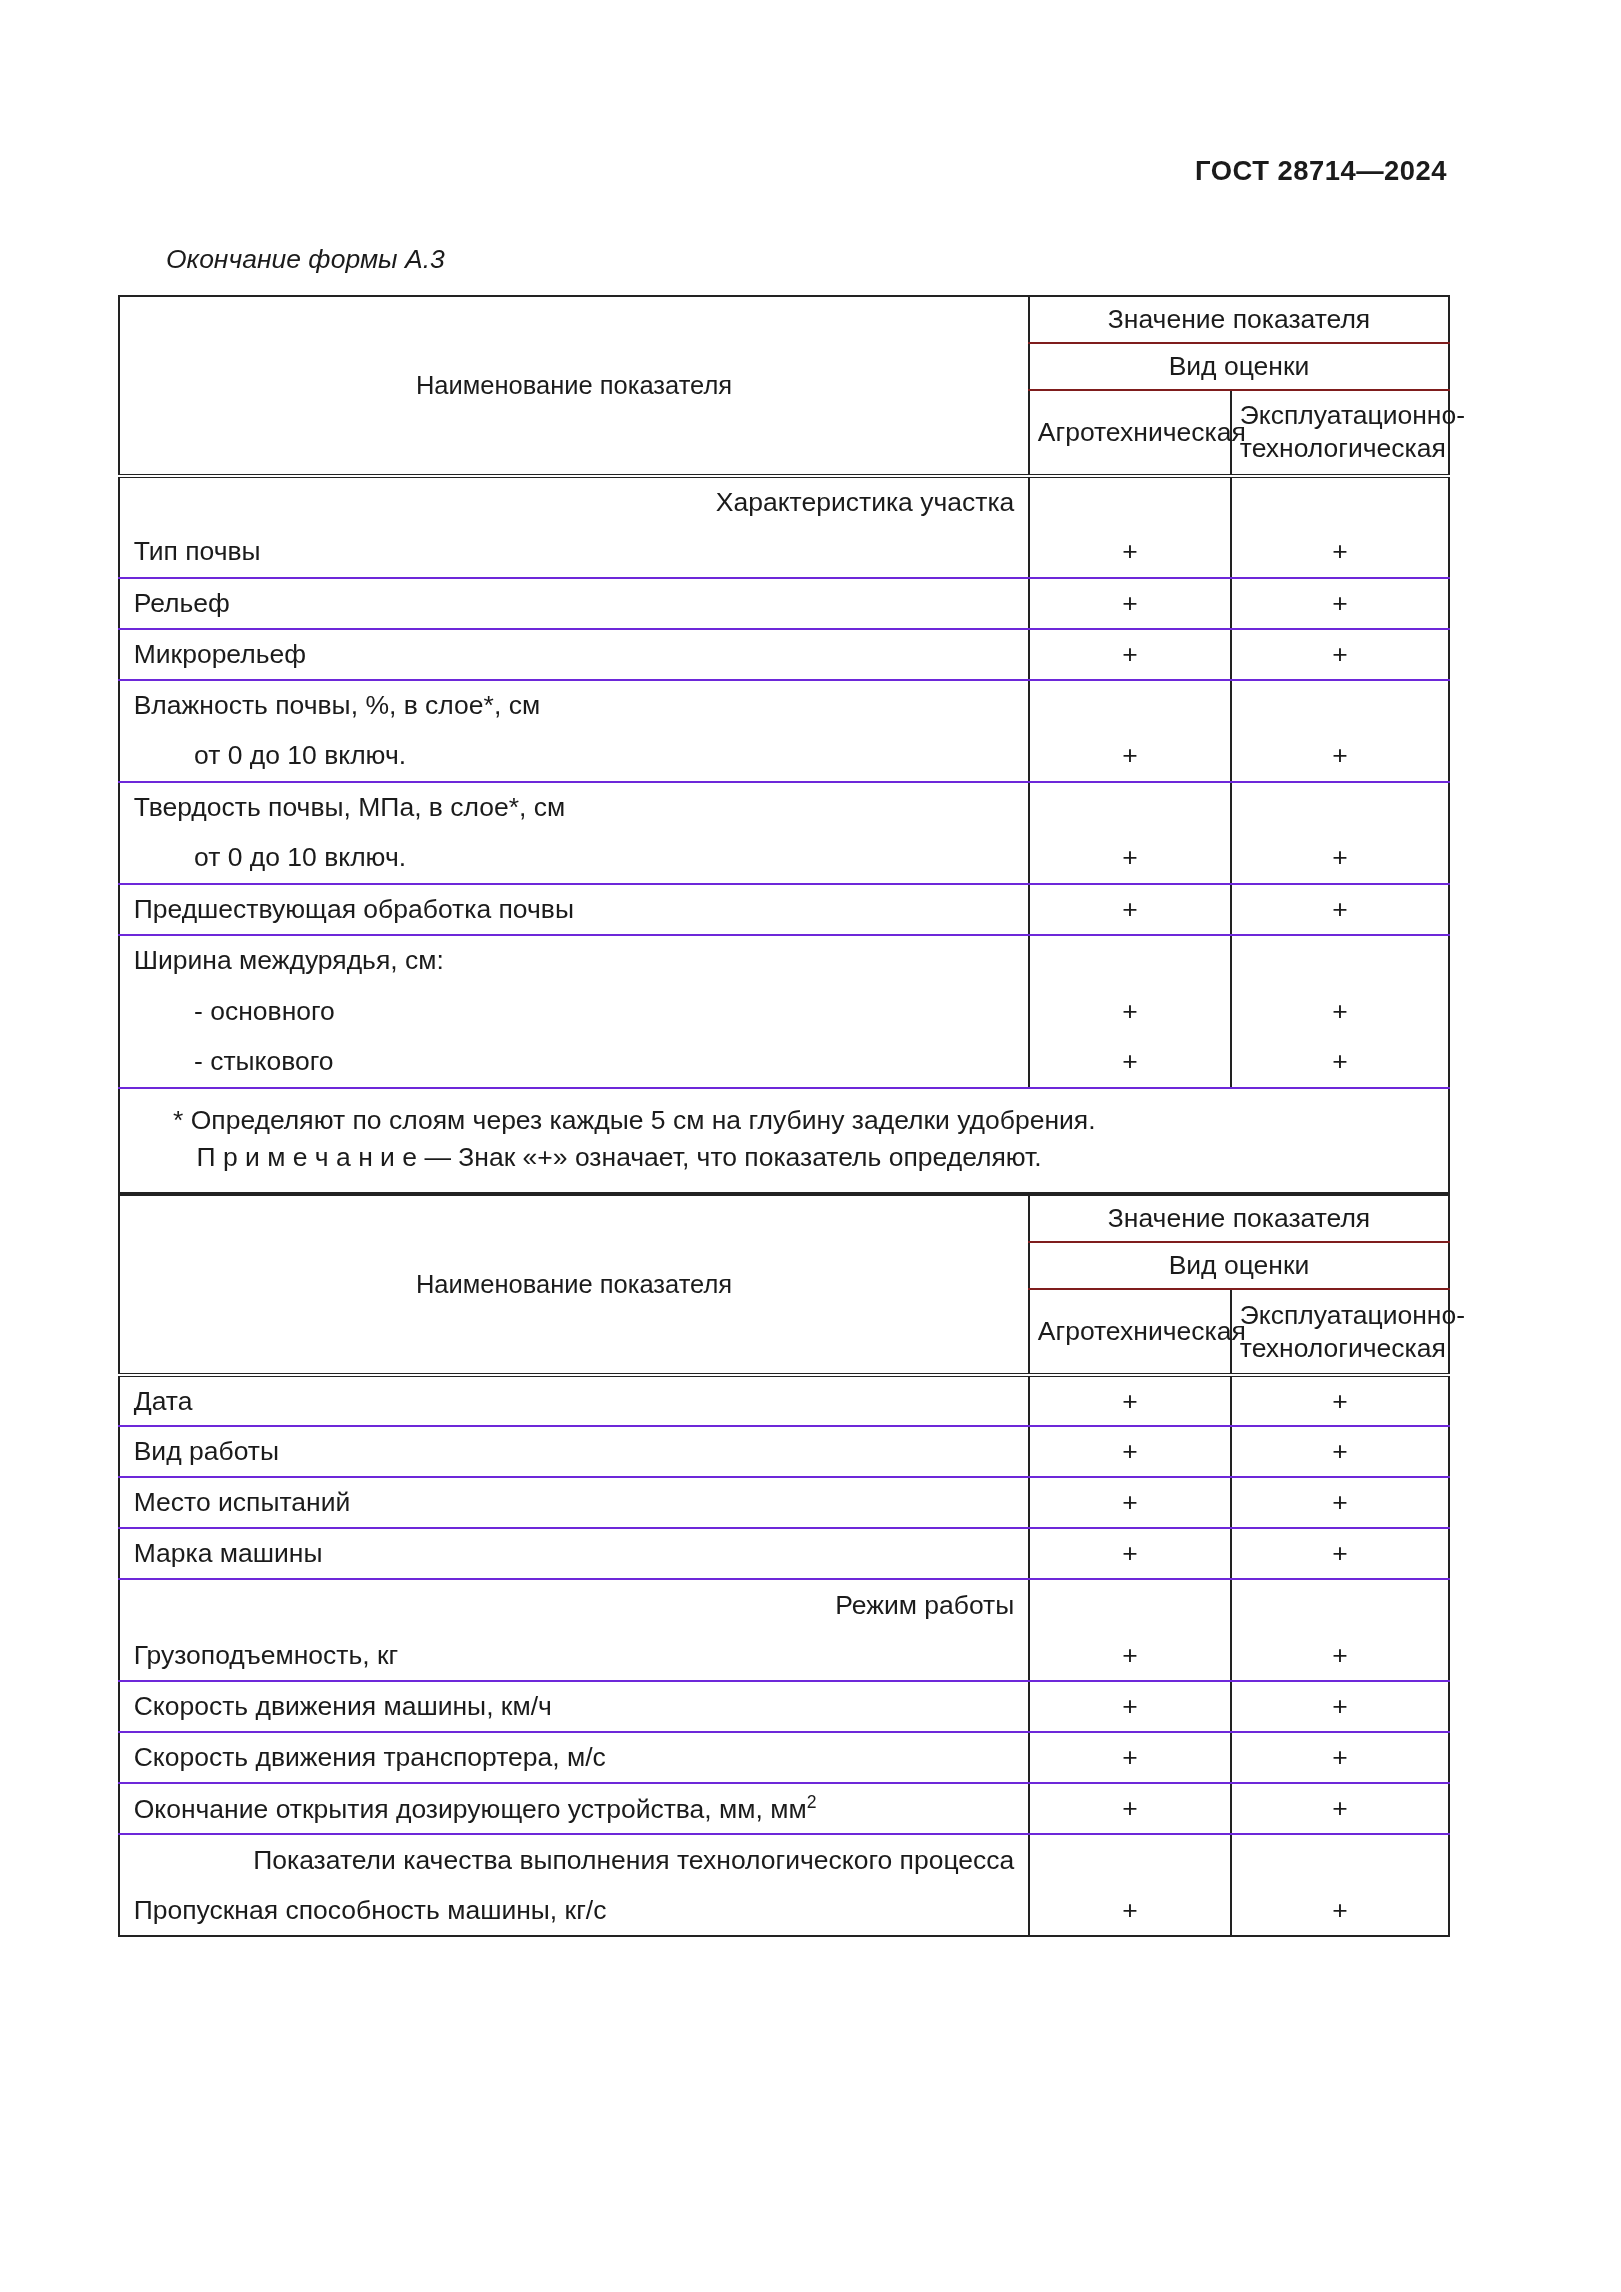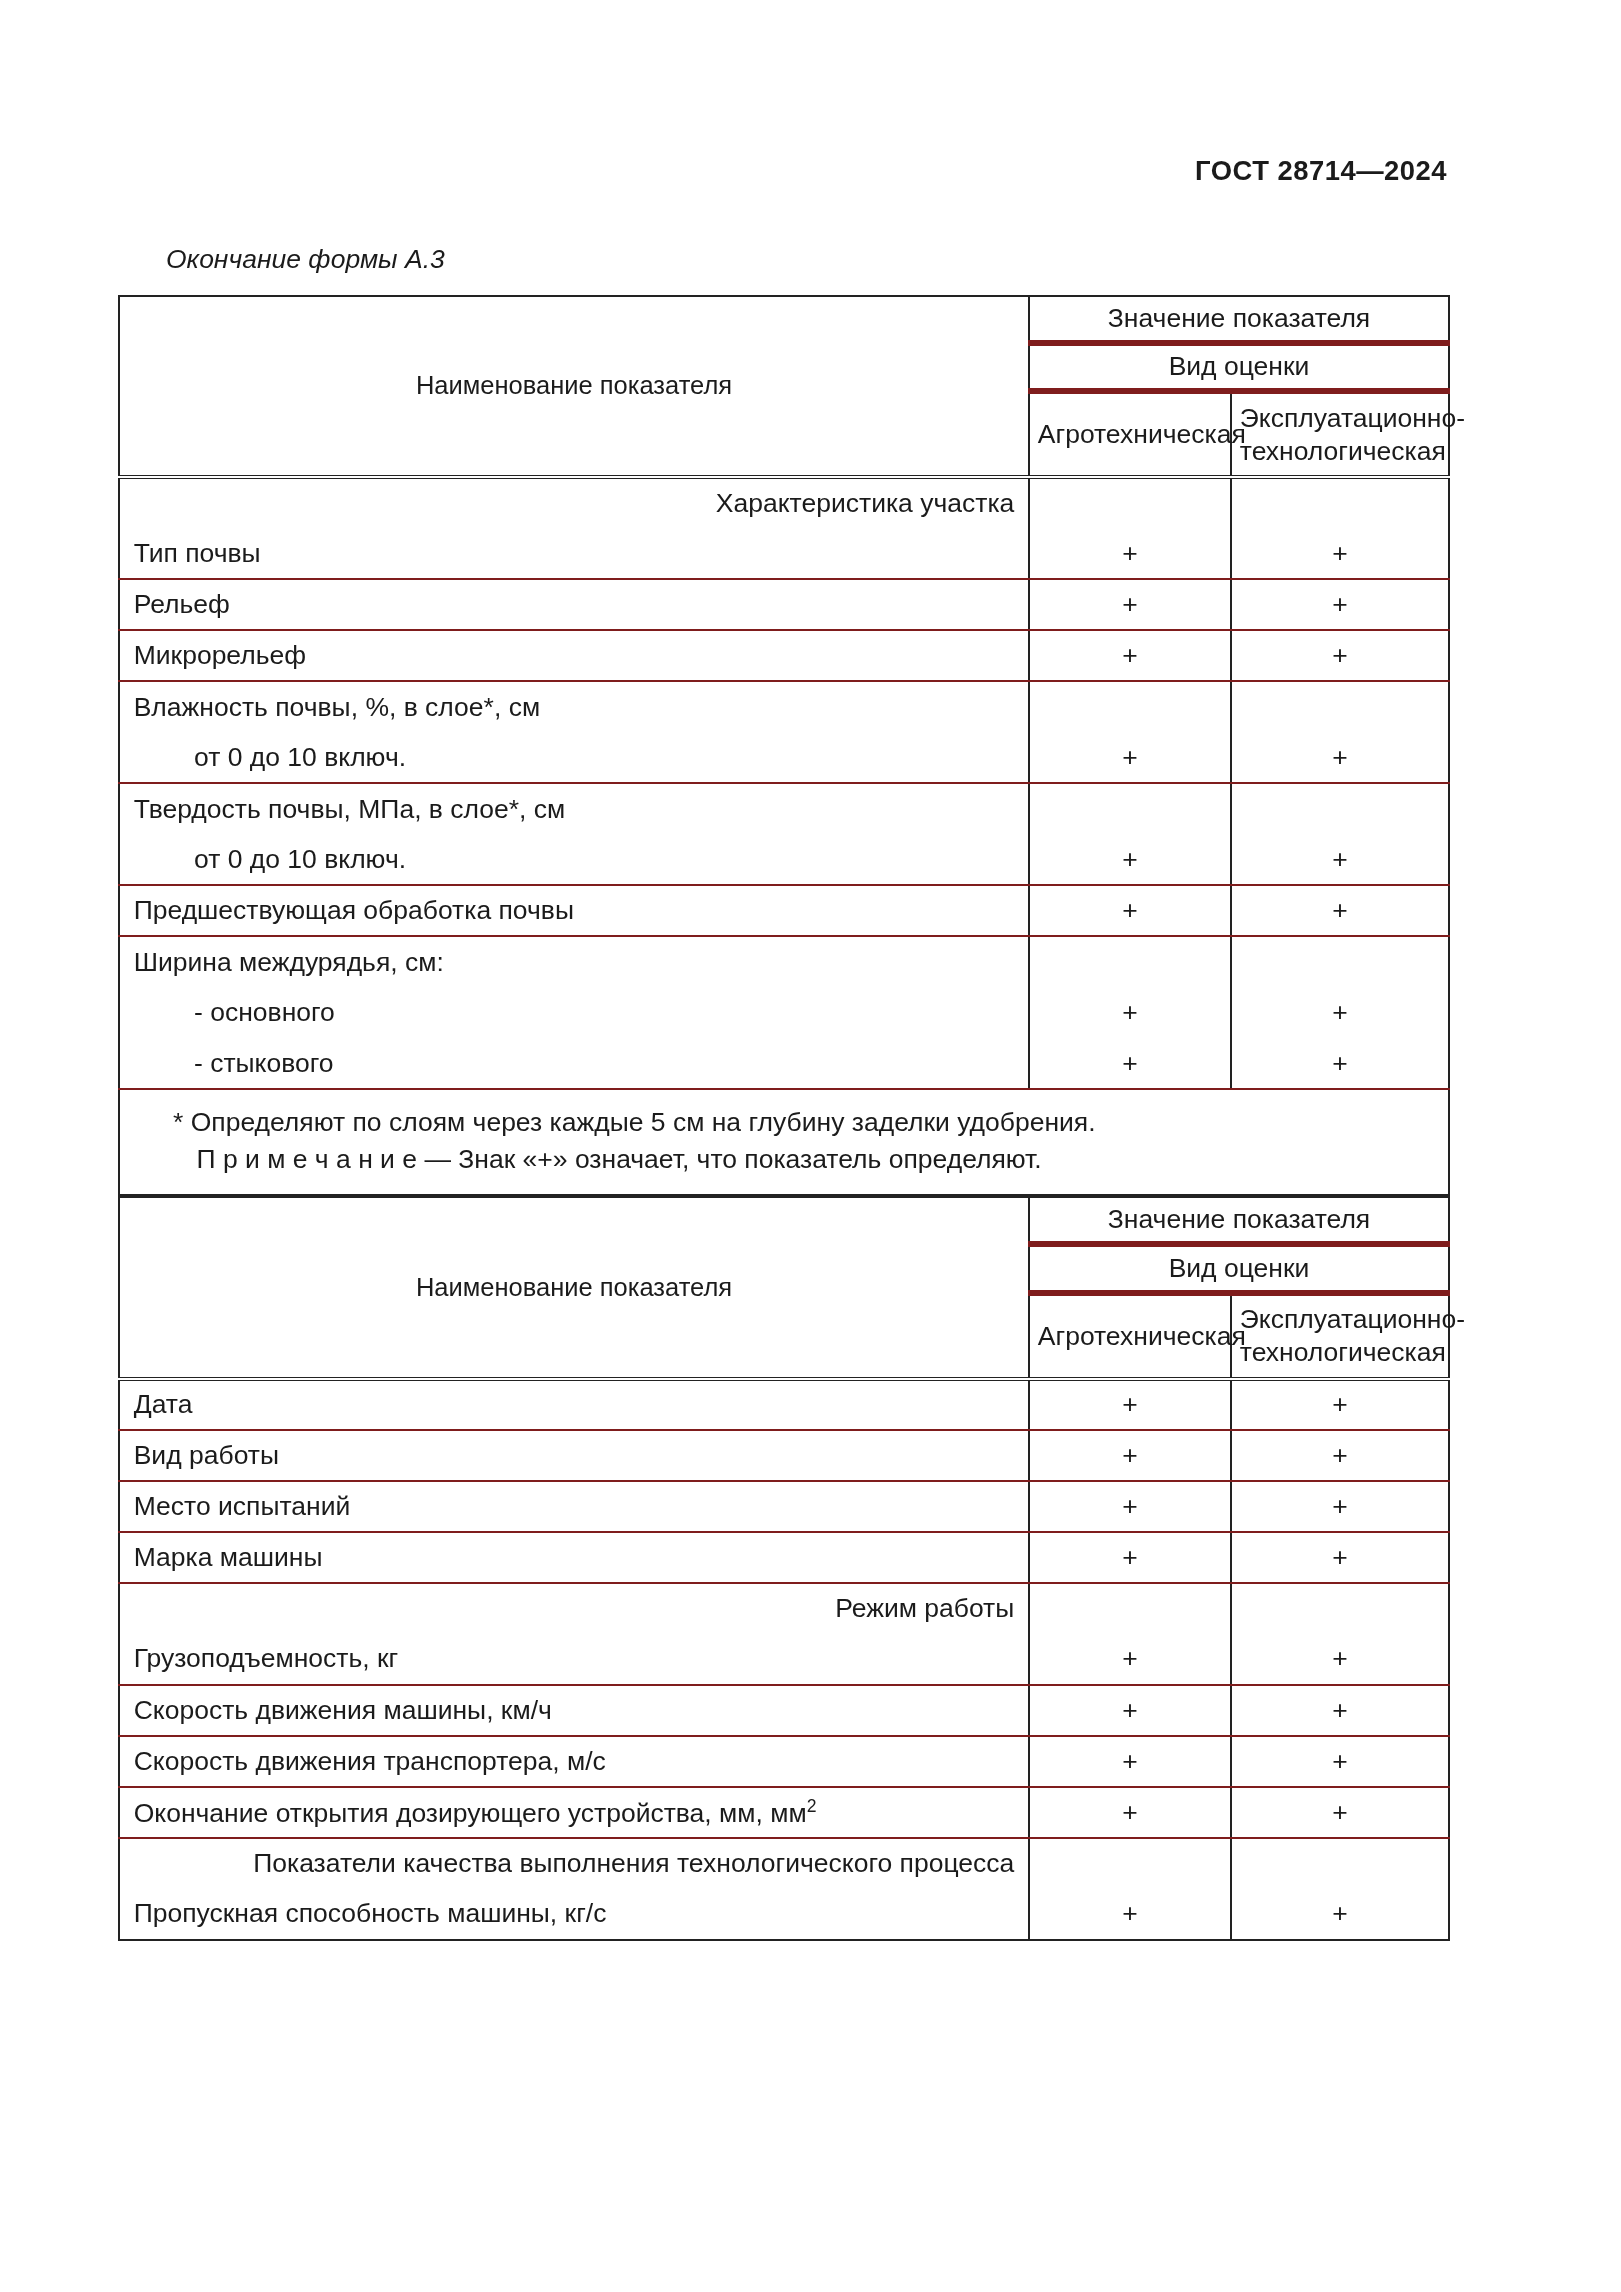--- a/index.html
+++ b/index.html
@@ -49,25 +49,25 @@
   }
   table.gost td.vline { border-left: 2px solid #222; }
   thead { border-bottom: 4.9px double #222; }
   thead td {
     text-align: center;
     font-size: 24.5px;
     padding: 5.9px 7.8px;
   }
   tr.h1 td, tr.h2 td { height: 47px; }
   tr.h3 td { height: 86px; line-height: 1.25; }
-  thead td.bline { border-bottom: 6px solid #7f1d1d; }
+  thead td.bline { border-bottom: 2px solid #7f1d1d; }
   thead td.name-head { vertical-align: middle; font-size: 25.5px; }
   tbody td { height: 51px; padding: 3.9px 13.7px; }
   tbody td.mark { text-align: center; padding: 3.9px 3.9px; }
-  tbody tr.rule td { border-bottom: 2px solid #7f1d1d; }
+  tbody tr.rule td { border-bottom: 2px solid #6d28d9; }
   tbody td.name { text-align: left; }
   tbody tr.section td.name { text-align: right; }
   tbody tr.indent td.name { padding-left: 74px; }
   sup { font-size: 17.6px; }
   td.footcell {
     padding: 13.7px 19.6px 15.7px 53px;
     font-size: 25.5px;
     line-height: 1.4;
   }
   .fn2 { padding-left: 23.5px; }

